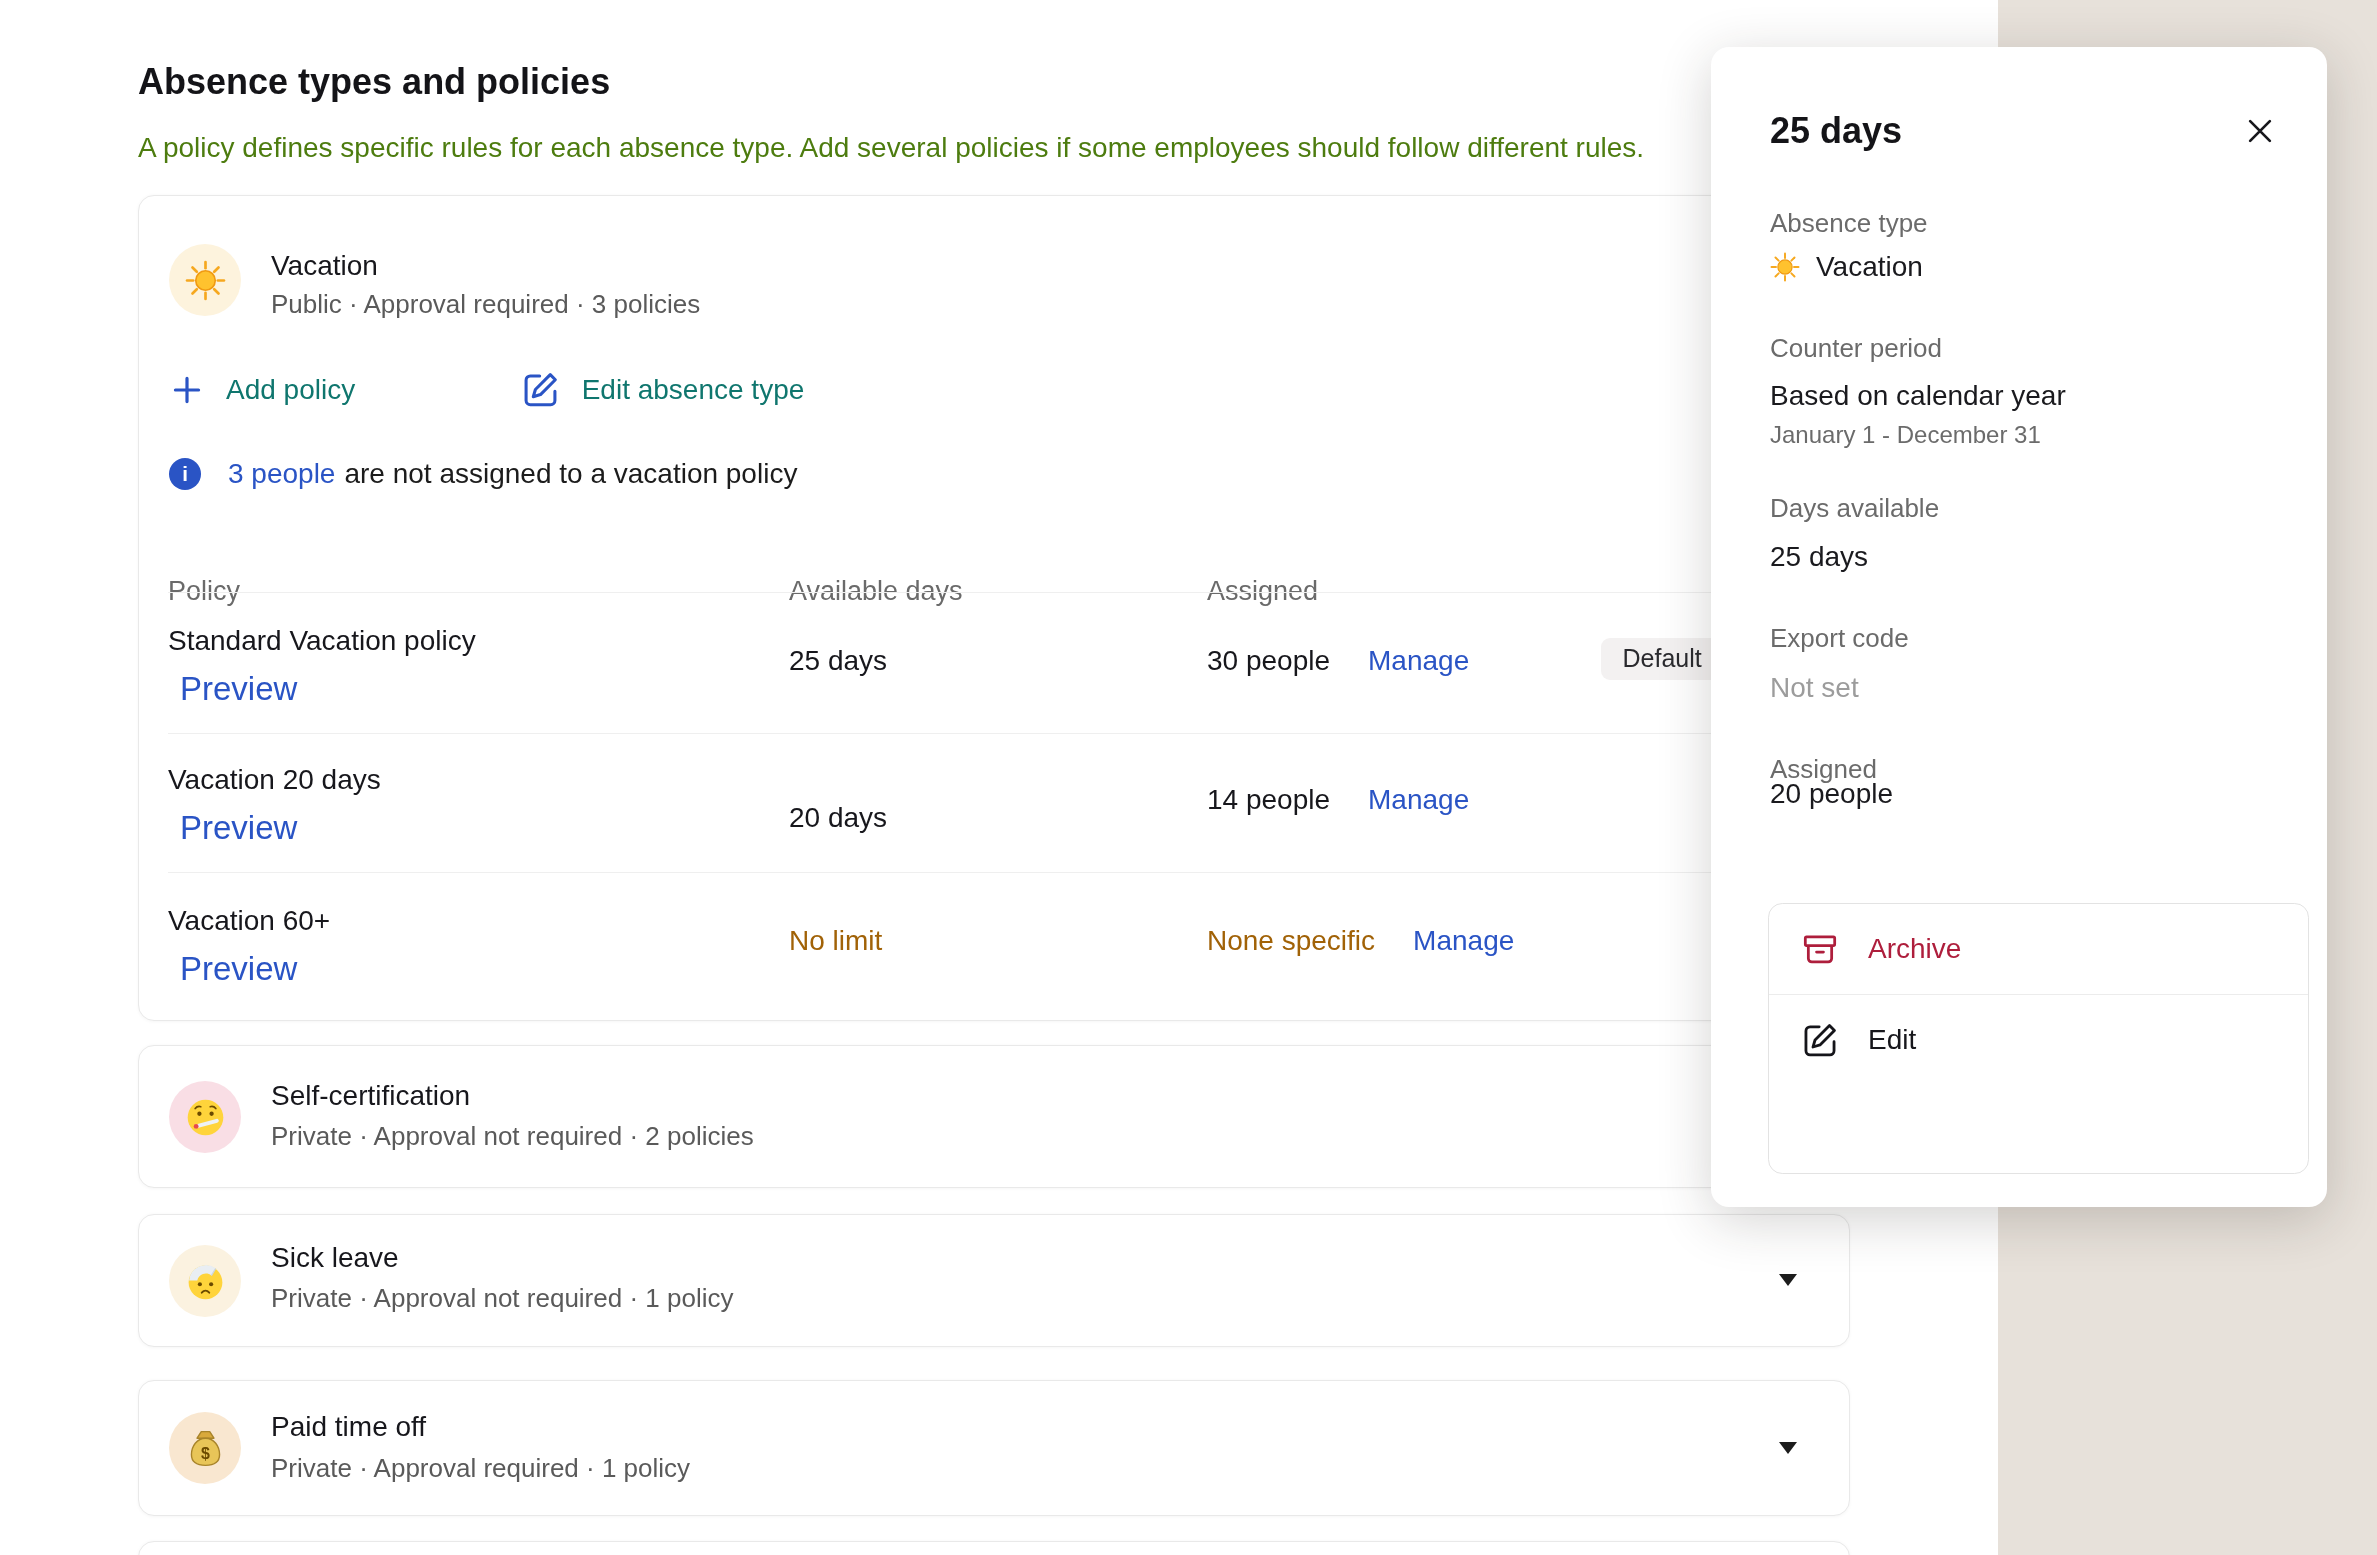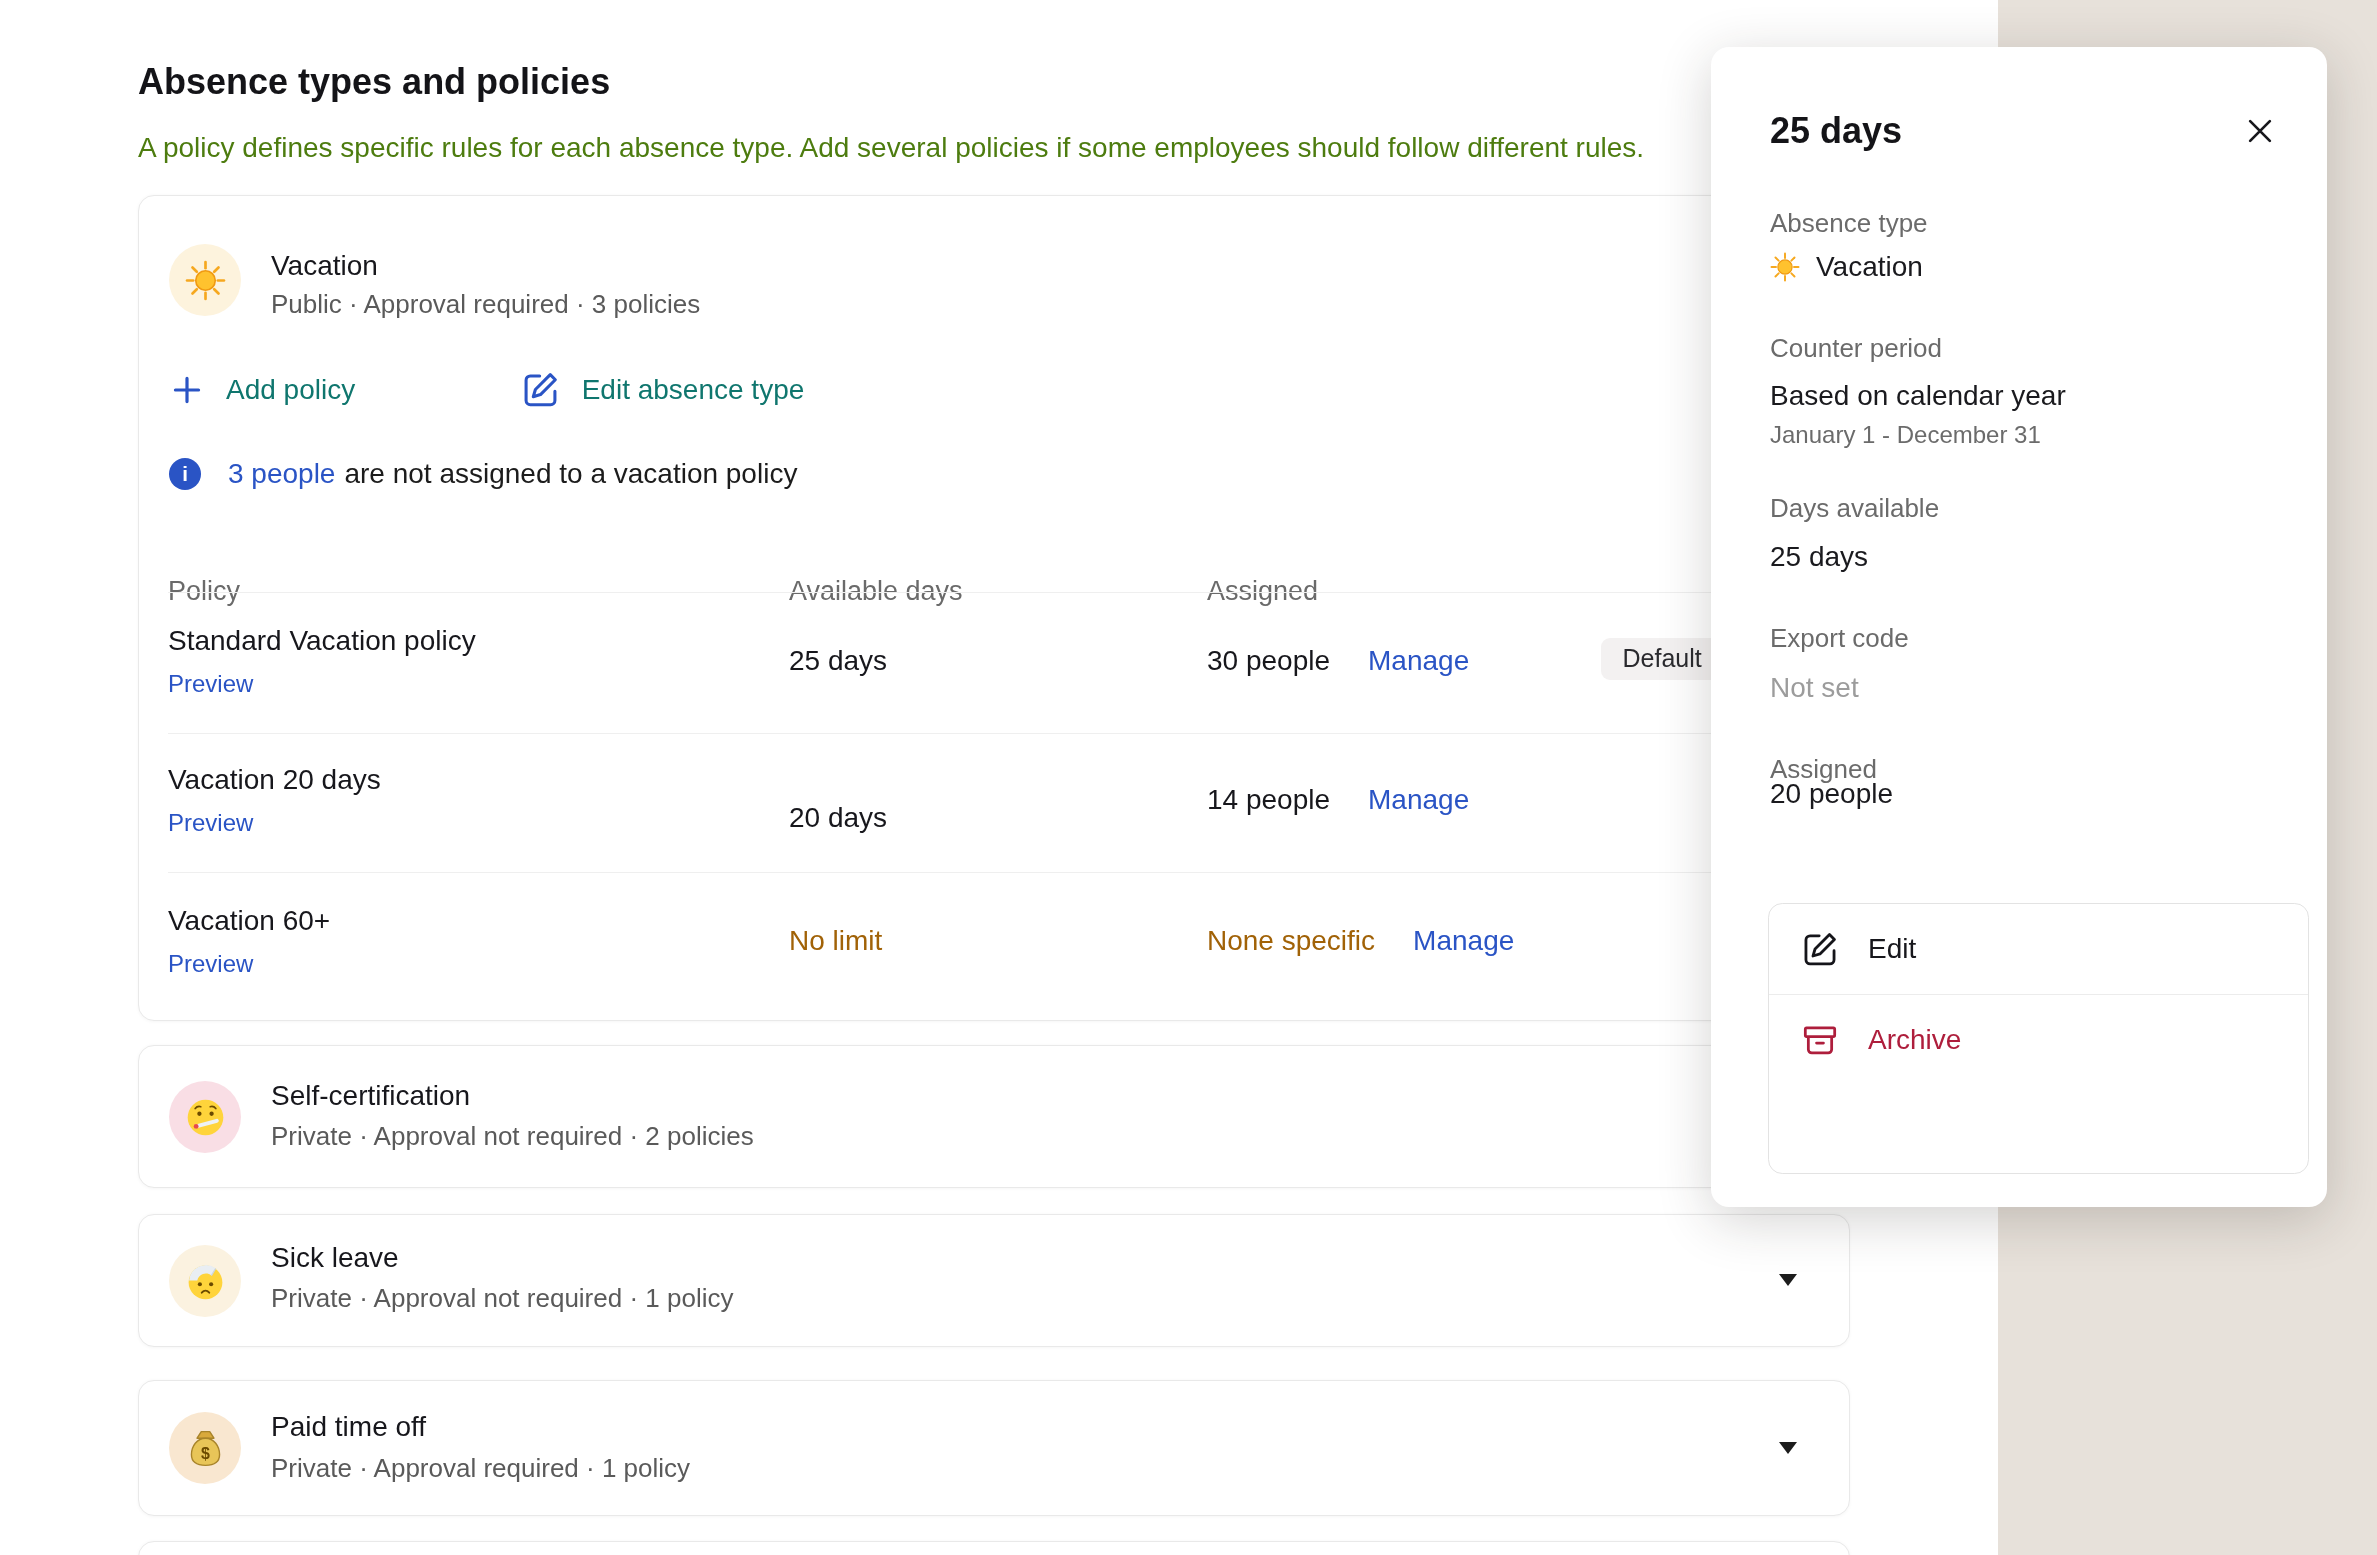--- a/index.html
+++ b/index.html
@@ -29,21 +29,21 @@
   .actbtn{display:inline-flex;align-items:center;font-size:28px;color:#0f766e;justify-content:flex-end;}
   .noticerow{position:absolute;left:30px;top:258px;height:39px;display:flex;align-items:center;font-size:28px;color:#1c1c1c;}
   .infodot{width:32px;height:32px;border-radius:50%;background:#2a54c5;color:#fff;font-size:20.6px;font-weight:700;
            display:flex;align-items:center;justify-content:center;}
   .thead{position:absolute;top:344px;left:29px;right:0;font-size:27px;color:#6a6a6a;}
   .thead span{position:absolute;top:0;margin-top:36px;}
   .th1{left:0;} .th2{left:621px;} .th3{left:1039px;}
   .prow{position:absolute;left:29px;right:0.9px;border-top:0.9px solid #efefef;}
   .r1{top:396px;height:141px;} .r2{top:537px;height:139px;} .r3{top:676px;height:147px;}
   .p-name{position:absolute;left:0;font-size:28px;color:#17171c;}
-  .p-prev{position:absolute;left:0;font-size:24px;text-align:right;}
+  .p-prev{position:absolute;left:12px;font-size:33px;text-align:right;}
   .p-avail{position:absolute;left:621px;font-size:28px;}
   .p-assign{position:absolute;left:1039px;font-size:28px;display:flex;gap:38px;align-items:baseline;}
   .muted{color:#a16207;}
   .badge{position:absolute;left:1433px;background:#f3f1f1;border-radius:9px;padding:6.3px 21.5px;
          font-size:25px;color:#2a2a2e;}
   .caret{position:absolute;right:52px;top:50%;margin-top:-6.3px;width:0;height:0;
          border-left:9.8px solid transparent;border-right:9.8px solid transparent;border-top:12.5px solid #1c1c1c;cursor:pointer;}
   
   .panel{position:absolute;left:1711px;top:47px;width:616px;height:1160px;background:#fff;border-radius:18px;
          box-shadow:0 12.5px 54px rgba(40,35,30,0.20);z-index:50;}
@@ -233,35 +233,35 @@
     <div class="pl" style="top:446px;">Days available</div>
     <div class="pv" style="top:494px;">25 days</div>
 
     <div class="pl" style="top:576px;">Export code</div>
     <div class="pv pmuted" style="top:625px;">Not set</div>
 
     <div class="pl" style="top:707px;">Assigned</div>
     <div class="pv" style="top:731px;">20 people</div>
 
     <div class="pmenu">
-      <div class="pmi">
-        <span>
-          <svg viewBox="0 0 46 46" width="38" height="38" fill="none" stroke="#15151a" stroke-width="3.4" stroke-linecap="round" stroke-linejoin="round">
-            <path d="M40 25v11a5 5 0 0 1-5 5H11a5 5 0 0 1-5-5V12a5 5 0 0 1 5-5h11"></path>
-            <path d="M34.5 5.5l6 6-17.5 17.5-8.5 2.5 2.5-8.5z"></path>
-          </svg>
-        </span>
-        <span>Edit</span>
-      </div>
       <div class="pmi danger">
         <span>
           <svg viewBox="0 0 44 44" width="38" height="38" fill="none" stroke="#ae1e3c" stroke-width="3.2" stroke-linejoin="round">
             <rect x="5" y="8" width="34" height="10" rx="1.5"></rect>
             <path d="M8.5 18v15a4 4 0 0 0 4 4h19a4 4 0 0 0 4-4V18"></path>
             <path d="M18 25.5h8" stroke-linecap="round"></path>
           </svg>
         </span>
         <span>Archive</span>
       </div>
+      <div class="pmi">
+        <span>
+          <svg viewBox="0 0 46 46" width="38" height="38" fill="none" stroke="#15151a" stroke-width="3.4" stroke-linecap="round" stroke-linejoin="round">
+            <path d="M40 25v11a5 5 0 0 1-5 5H11a5 5 0 0 1-5-5V12a5 5 0 0 1 5-5h11"></path>
+            <path d="M34.5 5.5l6 6-17.5 17.5-8.5 2.5 2.5-8.5z"></path>
+          </svg>
+        </span>
+        <span>Edit</span>
+      </div>
     </div>
   </div>
 </div>
 
 
 </body></html>

